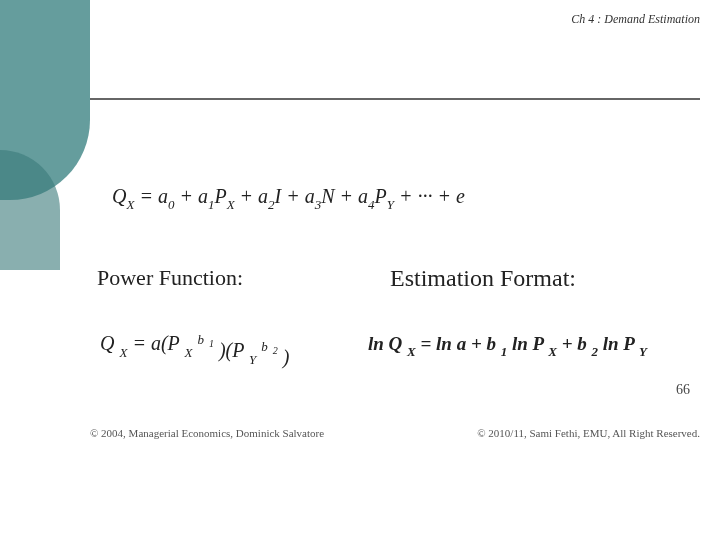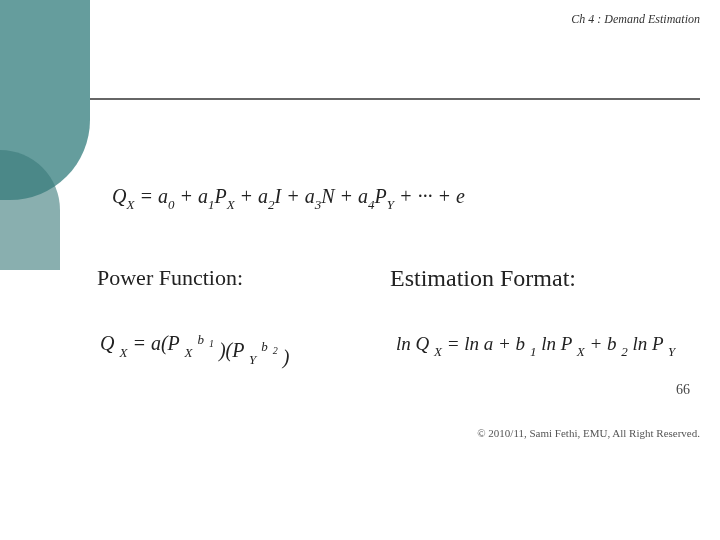--- a/index.html
+++ b/index.html
@@ -116,23 +116,24 @@
       top: 318px;
       left: 100px;
       font-size: 17px;
       color: #222;
     }
 
     
     .estimation-formula {
       position: absolute;
       top: 318px;
-      left: 396px;
+      left: 368px;
       font-size: 17px;
       color: #222;
+      font-weight: bold;
     }
 
     
     .page-number {
       position: absolute;
       bottom: 56px;
       right: 30px;
       font-size: 14px;
       color: #444;
     }
@@ -224,16 +225,17 @@
         <tspan dy="-6" font-size="19"> + b</tspan>
         <tspan dy="6" font-size="13">2</tspan>
         <tspan dy="-6" font-size="19"> ln P</tspan>
         <tspan dy="6" font-size="13">Y</tspan>
       </text>
     </svg>
   </div>
 
   <div class="page-number">66</div>
 
+  <div class="footer-left">© 2004,  Managerial Economics, Dominick Salvatore</div>
 
   <div class="footer-right">© 2010/11, Sami Fethi, EMU, All Right Reserved.</div>
 
 </div>
 
 </body></html>

